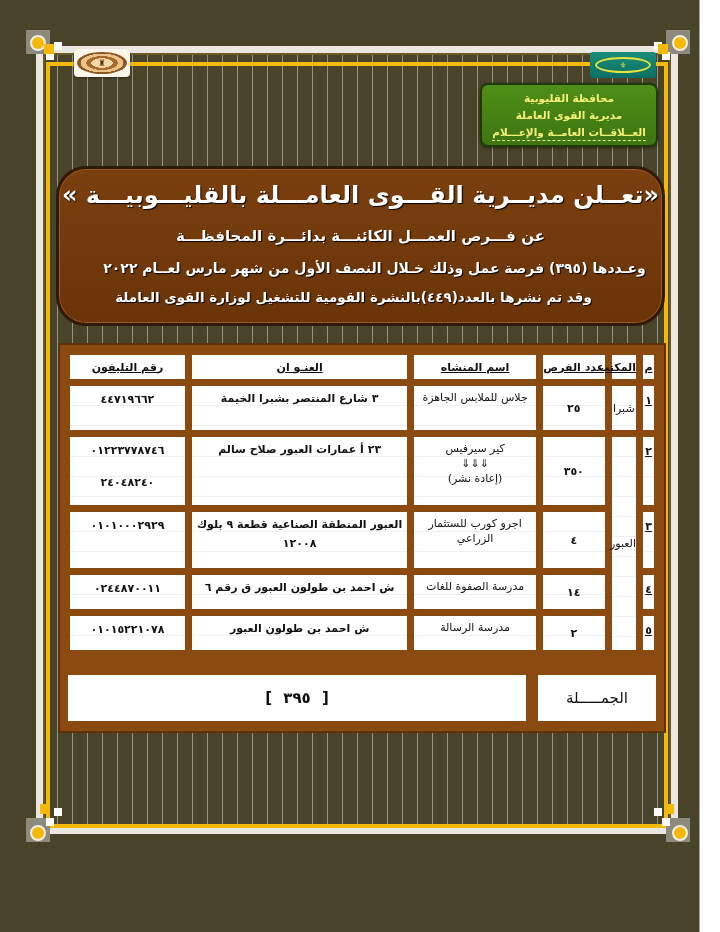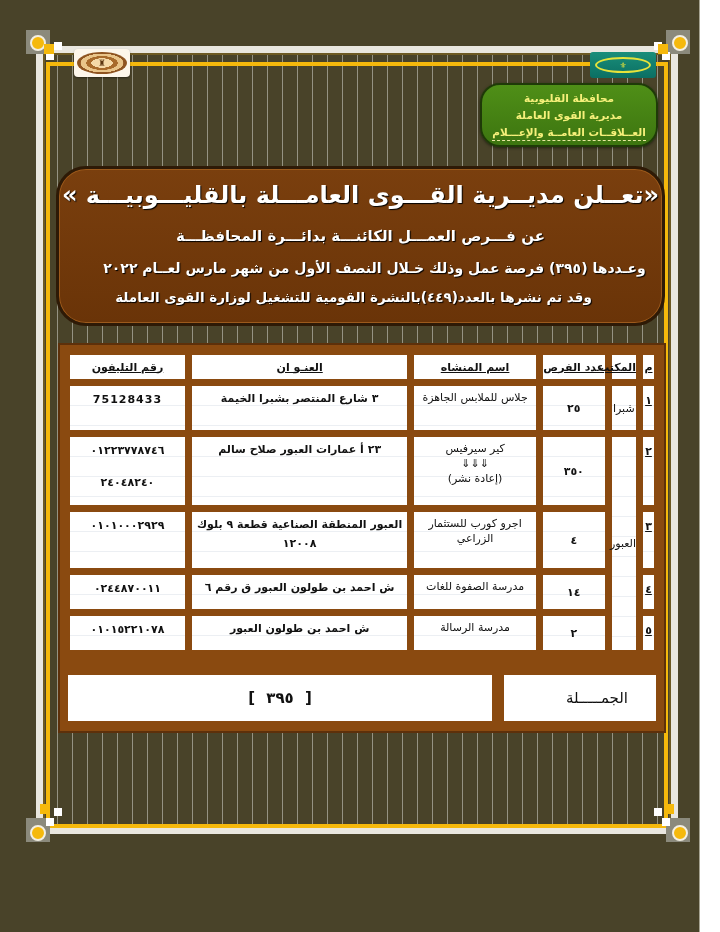--- a/index.html
+++ b/index.html
@@ -56,21 +56,21 @@
       width: 56px; height: 16px; border-radius: 50%;
       border: 2px solid #e6e33a; box-sizing: border-box;
       display: flex; align-items: center; justify-content: center;
       font-size: 8px; color: #e6e33a;
     }
 
     
     .green-box {
       position: absolute; left: 480px; top: 83px; width: 178px; height: 64px;
       background: linear-gradient(180deg, #4f8f17, #3d7510);
-      border: 2px solid #1f3a08; border-radius: 20px; box-sizing: border-box;
+      border: 2px solid #1f3a08; border-radius: 8px; box-sizing: border-box;
       box-shadow: 0 1px 3px rgba(0,0,0,0.5);
       display: flex; flex-direction: column; align-items: center; justify-content: center;
       direction: rtl; gap: 1px;
     }
     .green-box span { color: #f6f07a; font-size: 10.5px; font-weight: bold; line-height: 16px; }
     .green-box .u { border-bottom: 1px dashed #e7e7a0; }
 
     
     .announce {
       position: absolute; left: 56px; top: 166px; width: 609px; height: 160px;
@@ -117,21 +117,21 @@
     .phone { font-weight: bold; font-size: 11px; letter-spacing: 1px; line-height: 22px; padding-top: 3px !important; direction: ltr; }
     .phone div { line-height: 22px; }
     .phone .gap { height: 10px; }
 
     .total-row {
       position: absolute; left: 8px; top: 330px; width: 588px; height: 46px;
       display: flex; gap: 12px; direction: rtl;
     }
     .total-label {
       width: 118px; background: #fff; display: flex; align-items: center; justify-content: center;
-      font-size: 15px; color: #111; padding-left: 34px;
+      font-size: 15px; color: #111;
     }
     .total-val {
       flex: 1; background: #fff; display: flex; align-items: center; justify-content: center;
       font-size: 15px; font-weight: bold; color: #111; word-spacing: 6px;
     }
   </style>
 </head>
 <body>
 
 <div class="right-strip"></div>
@@ -217,21 +217,21 @@
         <td class="num-idx">١</td>
         <td class="office">شبرا</td>
         <td class="count">٢٥</td>
         <td class="name">
           <div>جلاس للملابس الجاهزة</div>
         </td>
         <td class="addr">
           <div>٣ شارع المنتصر بشبرا الخيمة</div>
         </td>
         <td class="phone">
-          <div>75128433</div>
+          <div>٤٤٧١٩٦٦٢</div>
         </td>
       </tr>
       <tr style="height:68px;">
         <td class="num-idx">٢</td>
         <td class="office" rowspan="4">العبور</td>
         <td class="count">٣٥٠</td>
         <td class="name">
           <div>كير سيرفيس</div>
           <div>⇓⇓⇓</div>
           <div>(إعادة نشر)</div>

